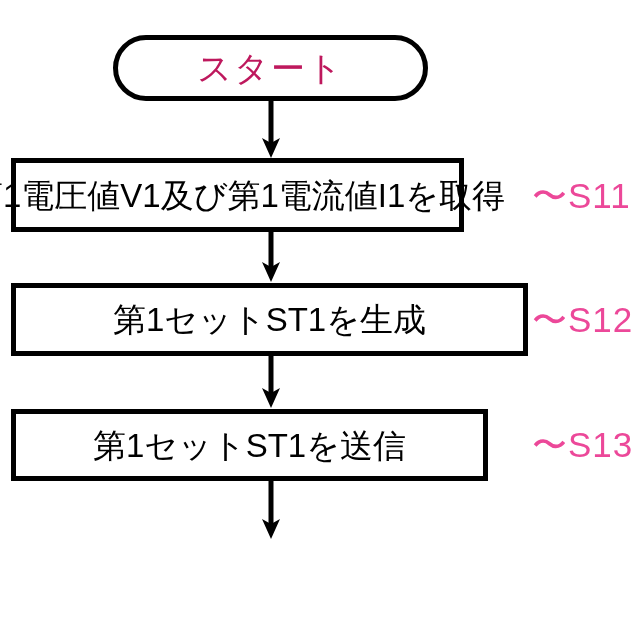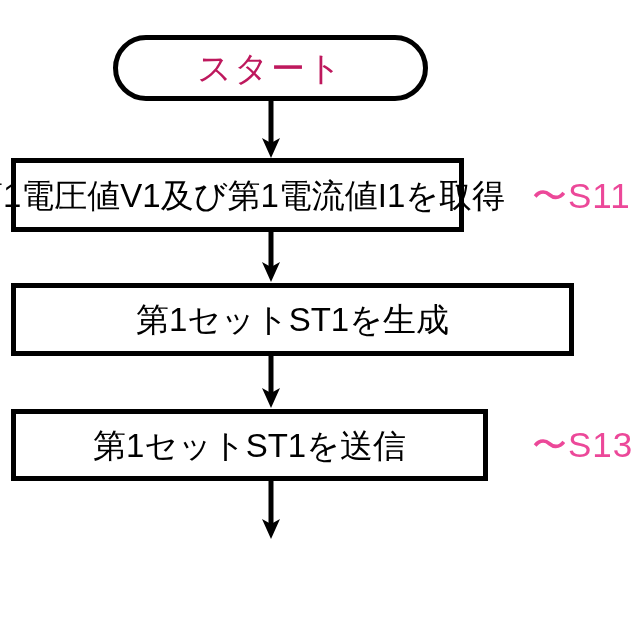--- a/index.html
+++ b/index.html
@@ -94,23 +94,24 @@
   </div>
   <div class="step-ref" style="left:532px; top:177px; height:36px;">〜S11</div>
 
   <div class="connector" style="left:262px; top:232px;">
     <svg width="18" height="51" viewBox="0 0 18 51">
       <line x1="9" y1="0" x2="9" y2="36" stroke="#000000" stroke-width="5"></line>
       <polygon points="9,50 0,30 9,35 18,30" fill="#000000"></polygon>
     </svg>
   </div>
 
-  <div class="process" style="left:11px; top:283px; width:563px; height:73px;">
+  <div class="process" style="left:11px; top:283px; width:517px; height:73px;">
     <span class="label">第1セットST1を生成</span>
   </div>
+  <div class="step-ref" style="left:532px; top:301px; height:36px;">〜S12</div>
 
   <div class="connector" style="left:262px; top:356px;">
     <svg width="18" height="53" viewBox="0 0 18 53">
       <line x1="9" y1="0" x2="9" y2="38" stroke="#000000" stroke-width="5"></line>
       <polygon points="9,52 0,32 9,37 18,32" fill="#000000"></polygon>
     </svg>
   </div>
 
   <div class="process" style="left:11px; top:409px; width:477px; height:72px;">
     <span class="label">第1セットST1を送信</span>

